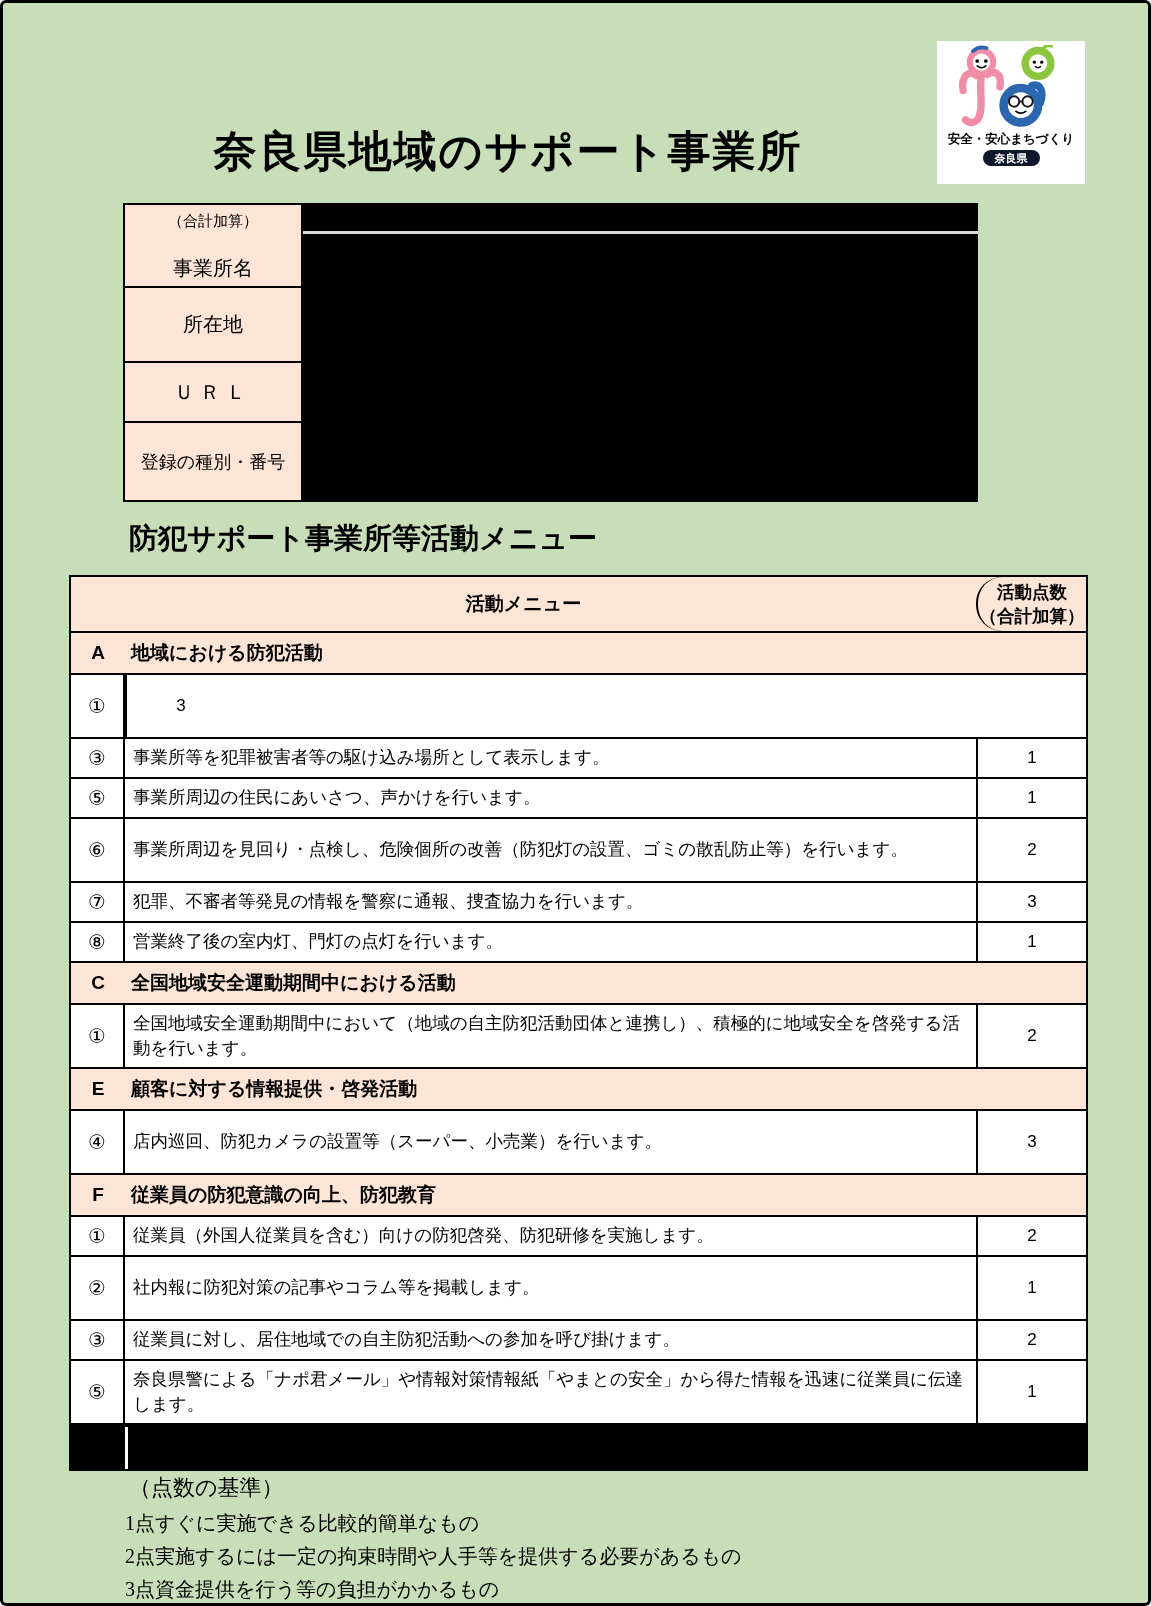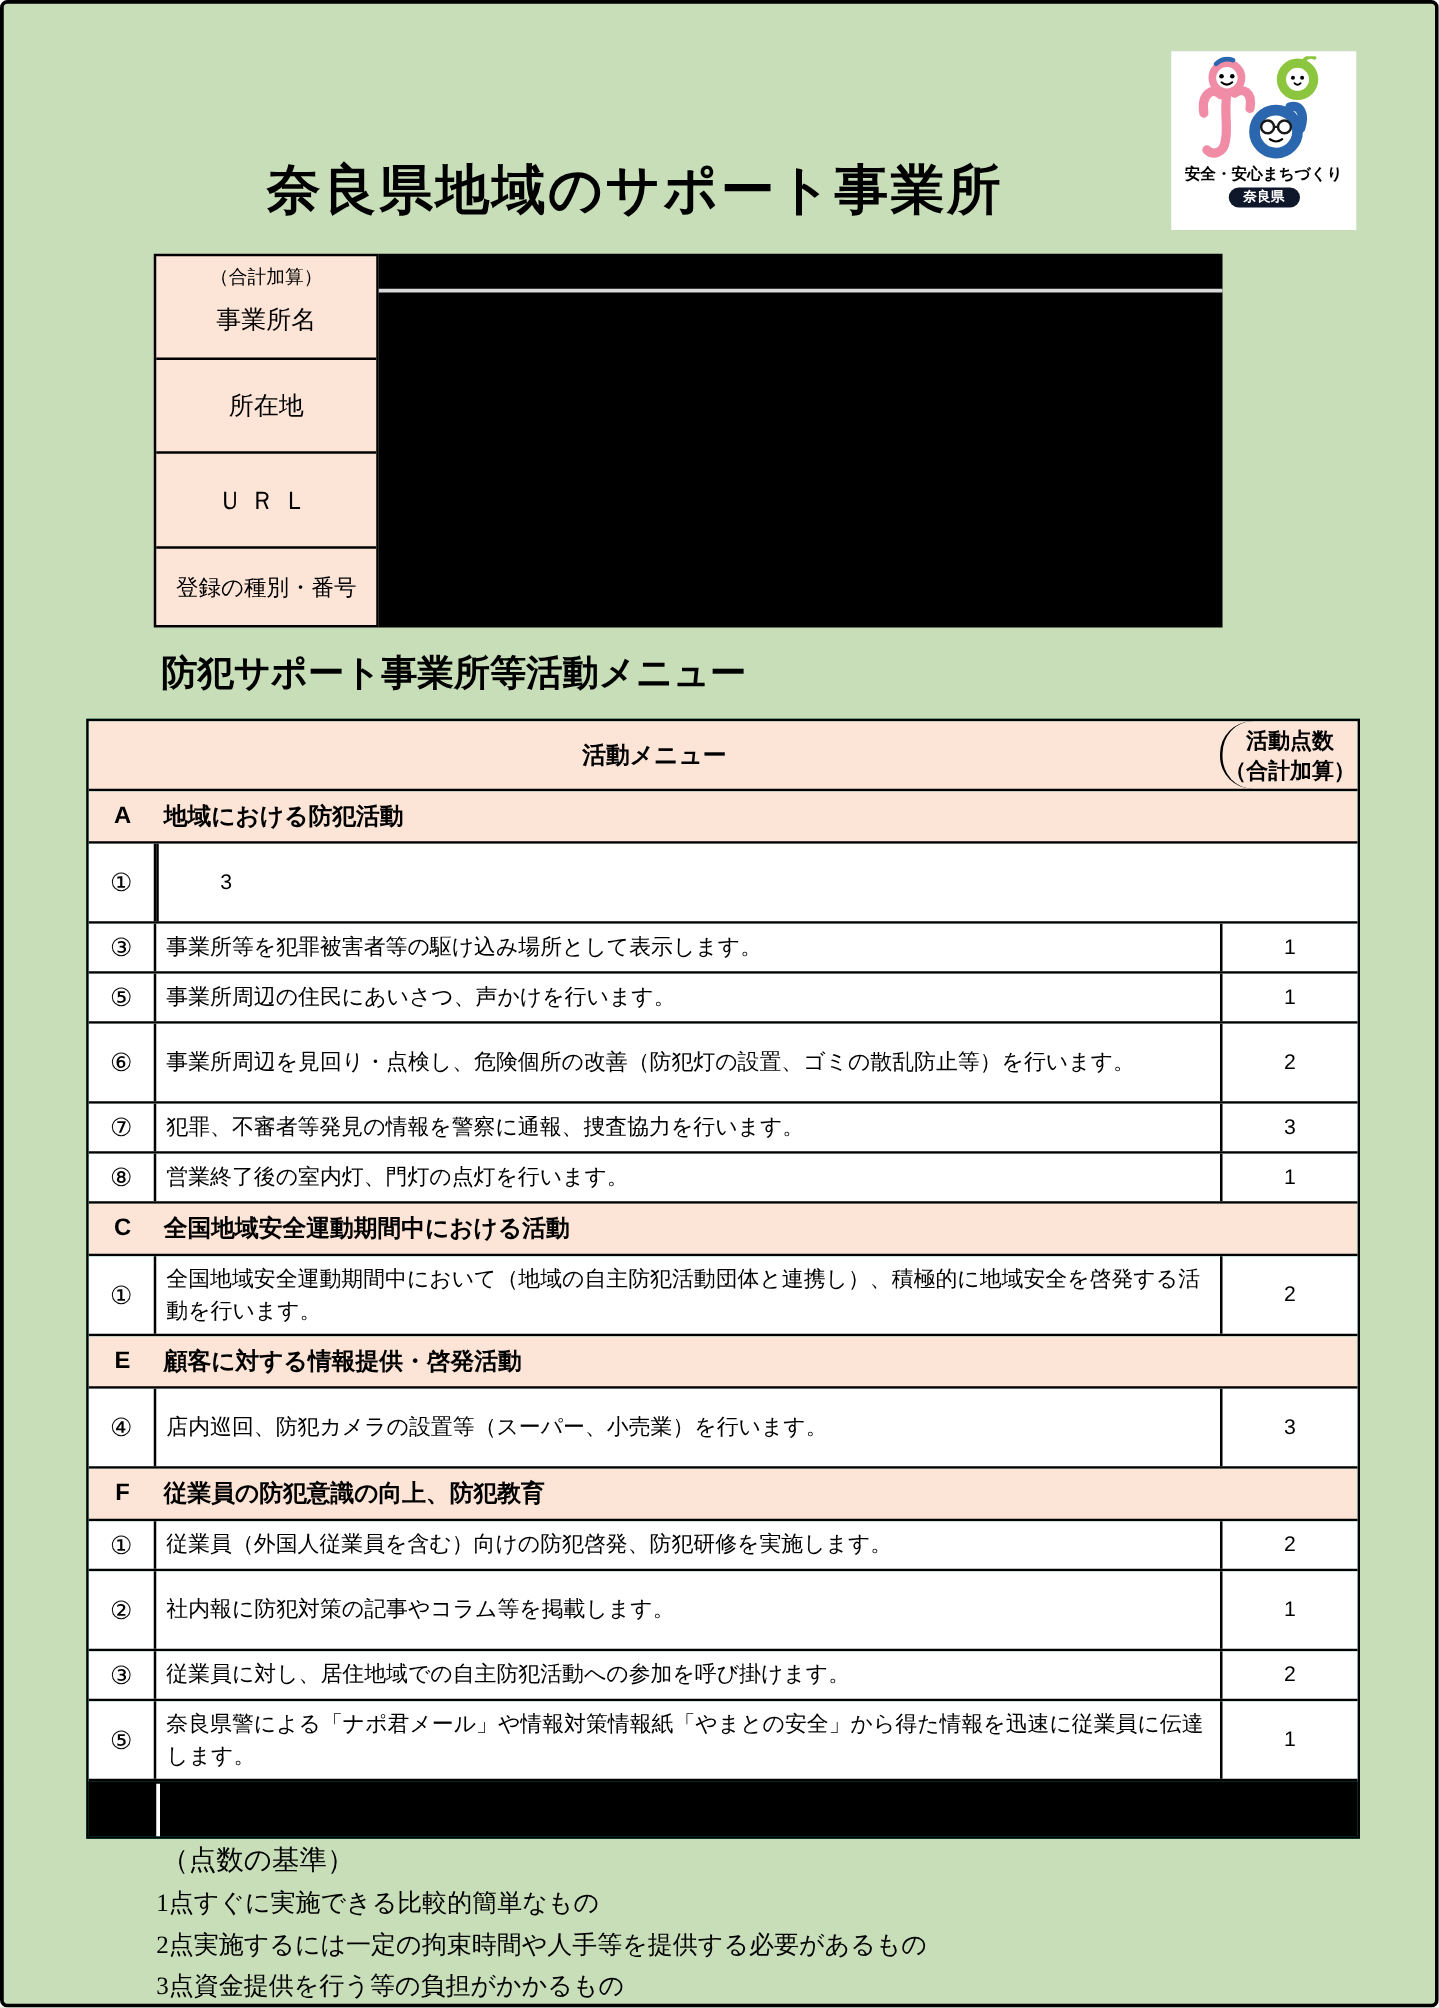--- a/index.html
+++ b/index.html
@@ -35,23 +35,23 @@
     width:180px; box-sizing:border-box; border:2px solid #000;
     background:#fce4d6; display:flex; flex-direction:column;
   }
   .form-cell {
     box-sizing:border-box; border-bottom:2px solid #000;
     display:flex; align-items:center; justify-content:center; text-align:center;
     font-size:20px;
   }
   .form-cell.c1 { height:83px; flex-direction:column; justify-content:flex-start; }
   .form-cell.c1 .small { font-size:15px; margin-top:7px; }
-  .form-cell.c1 .big   { font-size:20px; margin-top:11px; }
+  .form-cell.c1 .big   { font-size:20px; margin-top:24px; }
   .form-cell.c2 { height:75px; }
-  .form-cell.c3 { height:76px; letter-spacing:6px; }
+  .form-cell.c3 { height:60px; letter-spacing:6px; }
   .form-cell.c4 { flex:1; border-bottom:none; font-size:18px; }
   .form-values { flex:1; background:#000; position:relative; }
   .form-values .furigana-divider {
     position:absolute; left:0; right:0; top:28px; height:3px; background:#d9d9d9;
   }
 
   
   .menu-title { position:absolute; left:126px; top:516px; margin:0; font-size:29px; font-weight:600; }
 
   

